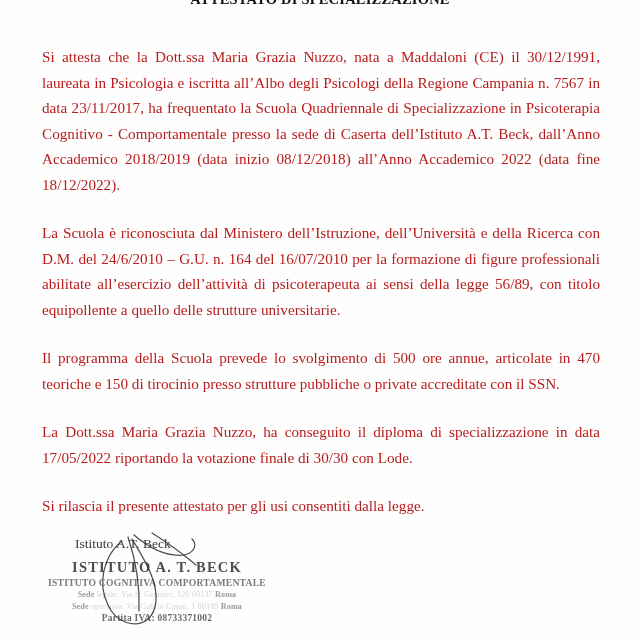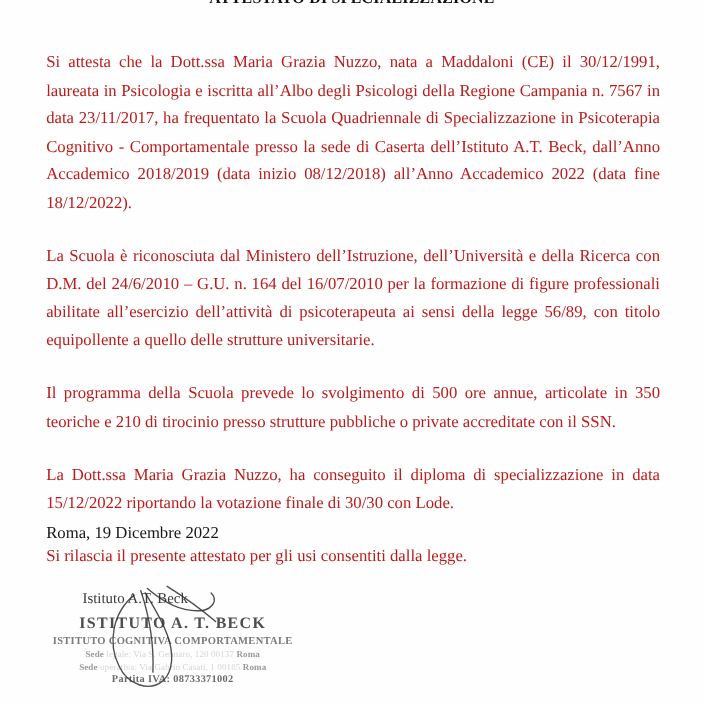--- a/index.html
+++ b/index.html
@@ -158,26 +158,25 @@
 </head>
 <body>
 
 <div class="page">
 
   <div class="doc-title">ATTESTATO DI SPECIALIZZAZIONE</div>
 
   <div class="body-block">
     <p class="para">Si attesta che la Dott.ssa Maria Grazia Nuzzo, nata a Maddaloni (CE) il 30/12/1991, laureata in Psicologia e iscritta all’Albo degli Psicologi della Regione Campania n. 7567 in data 23/11/2017, ha frequentato la Scuola Quadriennale di Specializzazione in Psicoterapia Cognitivo - Comportamentale presso la sede di Caserta dell’Istituto A.T. Beck, dall’Anno Accademico 2018/2019 (data inizio 08/12/2018) all’Anno Accademico 2022 (data fine 18/12/2022).</p>
     <p class="para">La Scuola è riconosciuta dal Ministero dell’Istruzione, dell’Università e della Ricerca con D.M. del 24/6/2010 – G.U. n. 164 del 16/07/2010 per la formazione di figure professionali abilitate all’esercizio dell’attività di psicoterapeuta ai sensi della legge 56/89, con titolo equipollente a quello delle strutture universitarie.</p>
-    <p class="para">Il programma della Scuola prevede lo svolgimento di 500 ore annue, articolate in 350 teoriche e 210 di tirocinio presso strutture pubbliche o private accreditate con il SSN.</p>
-    <p class="para">La Dott.ssa Maria Grazia Nuzzo, ha conseguito il diploma di specializzazione in data 15/12/2022 riportando la votazione finale di 30/30 con Lode.</p>
+    <p class="para">Il programma della Scuola prevede lo svolgimento di 500 ore annue, articolate in 470 teoriche e 150 di tirocinio presso strutture pubbliche o private accreditate con il SSN.</p>
+    <p class="para">La Dott.ssa Maria Grazia Nuzzo, ha conseguito il diploma di specializzazione in data 17/05/2022 riportando la votazione finale di 30/30 con Lode.</p>
     <p class="para no-justify">Si rilascia il presente attestato per gli usi consentiti dalla legge.</p>
   </div>
 
-  <div class="date-line">Roma, 19 Dicembre 2022</div>
 
   <div class="stamp-area">
 
     <div class="handwritten-org">Istituto A.T. Beck</div>
 
     <div class="stamp">
       <div class="stamp-l1">ISTITUTO A. T. BECK</div>
       <div class="stamp-l2">ISTITUTO COGNITIVA COMPORTAMENTALE</div>
       <div class="stamp-l3">
         <span>Sede</span>

